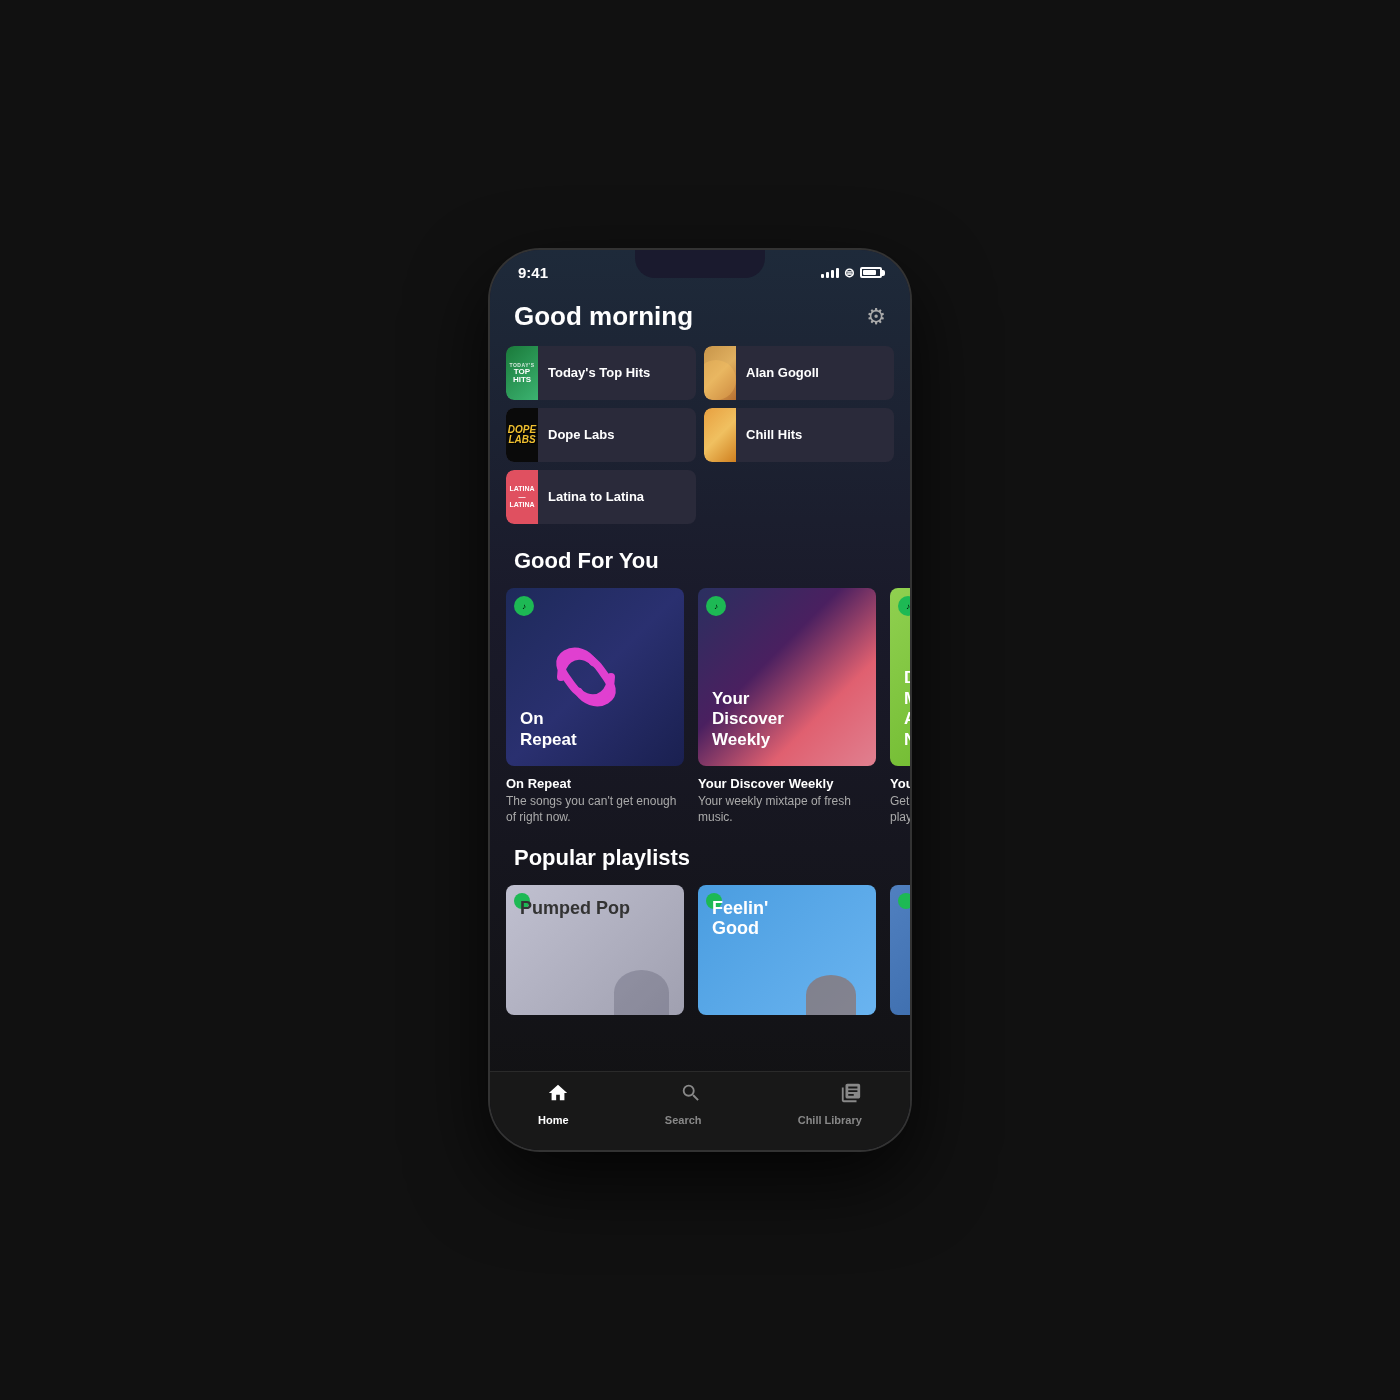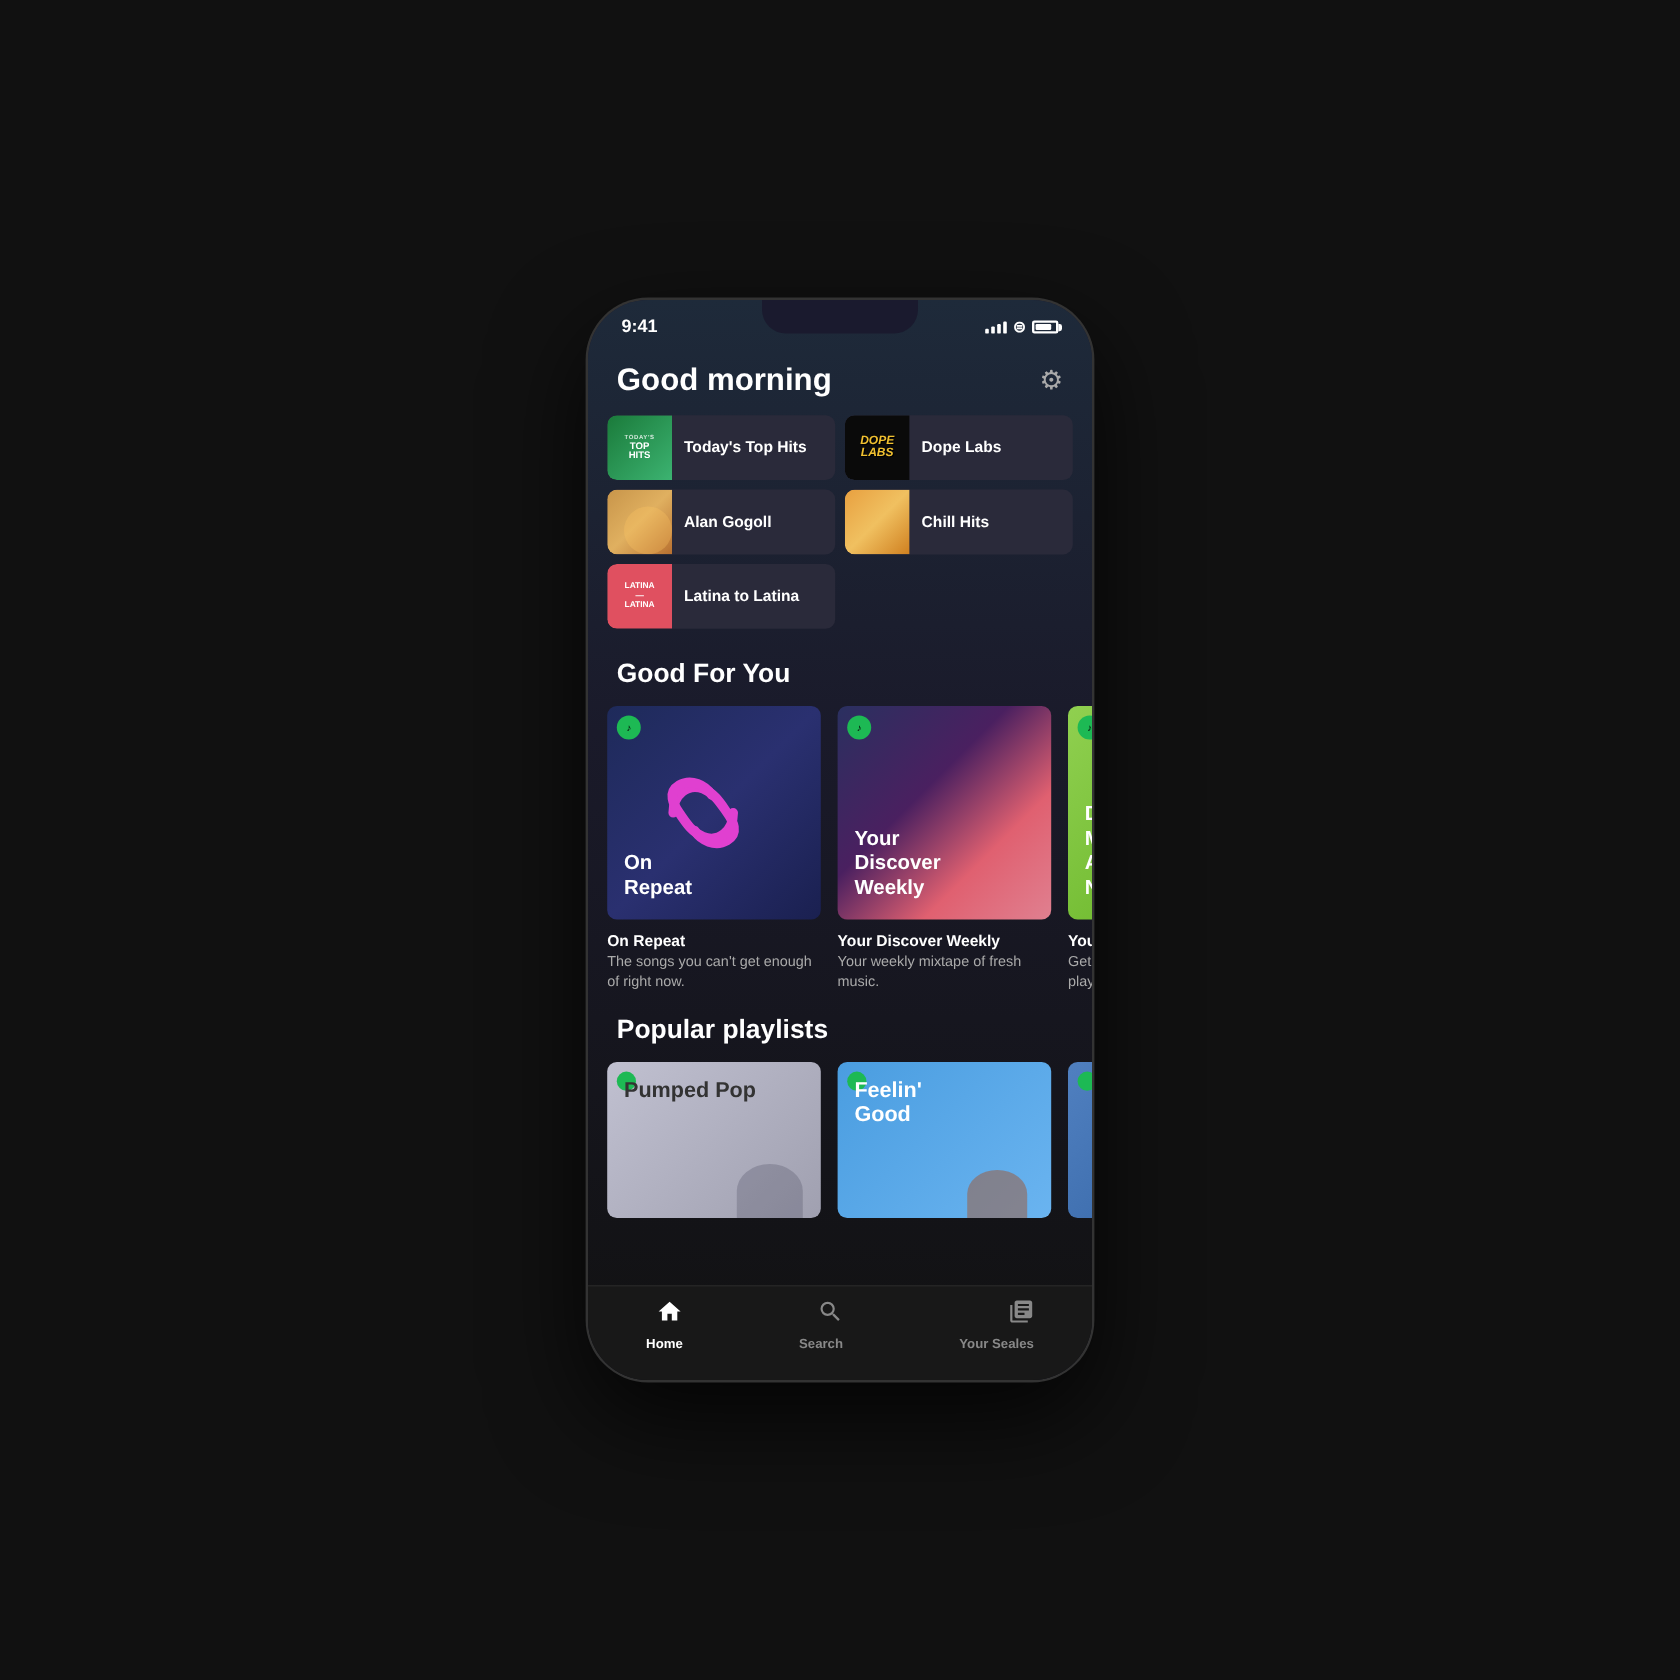--- a/index.html
+++ b/index.html
@@ -121,21 +121,21 @@
     .quick-item {
       background: #2a2a3a;
       border-radius: 8px;
       display: flex;
       align-items: center;
       overflow: hidden;
       cursor: pointer;
       height: 54px;
     }
     .quick-thumb {
-      width: 54px;
+      width: 32px;
       height: 54px;
       flex-shrink: 0;
       border-radius: 8px 0 0 8px;
       overflow: hidden;
       position: relative;
     }
     .quick-label {
       color: #fff;
       font-size: 13px;
       font-weight: 700;
@@ -404,34 +404,34 @@
             <div class="thumb-top-hits-inner">
               <span class="thumb-top-hits-label">TODAY'S</span>
               <span class="thumb-top-hits-main">TOP<br>HITS</span>
             </div>
           </div>
           <span class="quick-label">Today's Top Hits</span>
         </div>
 
         <div class="quick-item">
           <div class="quick-thumb">
+            <div class="alan-thumb">
+              <div class="alan-shape"></div>
+            </div>
+          </div>
+          <span class="quick-label">Alan Gogoll</span>
+        </div>
+
+        <div class="quick-item">
+          <div class="quick-thumb">
             <div class="thumb-dope-inner">
               <div class="thumb-dope-text">DOPE<br>LABS</div>
             </div>
           </div>
           <span class="quick-label">Dope Labs</span>
-        </div>
-
-        <div class="quick-item">
-          <div class="quick-thumb">
-            <div class="alan-thumb">
-              <div class="alan-shape"></div>
-            </div>
-          </div>
-          <span class="quick-label">Alan Gogoll</span>
         </div>
 
         <div class="quick-item">
           <div class="quick-thumb">
             <div class="chill-thumb-inner"></div>
           </div>
           <span class="quick-label">Chill Hits</span>
         </div>
 
         <div class="quick-item">
@@ -529,17 +529,17 @@
           </svg>
         </span>
         <span class="nav-label">Search</span>
       </div>
       <div class="nav-item">
         <span class="nav-icon">
           <svg width="22" height="22" viewBox="0 0 24 24" fill="#888">
             <path d="M4 6H2v14c0 1.1.9 2 2 2h14v-2H4V6zm16-4H8c-1.1 0-2 .9-2 2v12c0 1.1.9 2 2 2h12c1.1 0 2-.9 2-2V4c0-1.1-.9-2-2-2zm-1 9H9V9h10v2zm-4 4H9v-2h6v2zm4-8H9V5h10v2z"></path>
           </svg>
         </span>
-        <span class="nav-label">Your Seales</span>
+        <span class="nav-label">Chill Library</span>
       </div>
     </div>
   </div>
 </div>
 
 </body></html>

